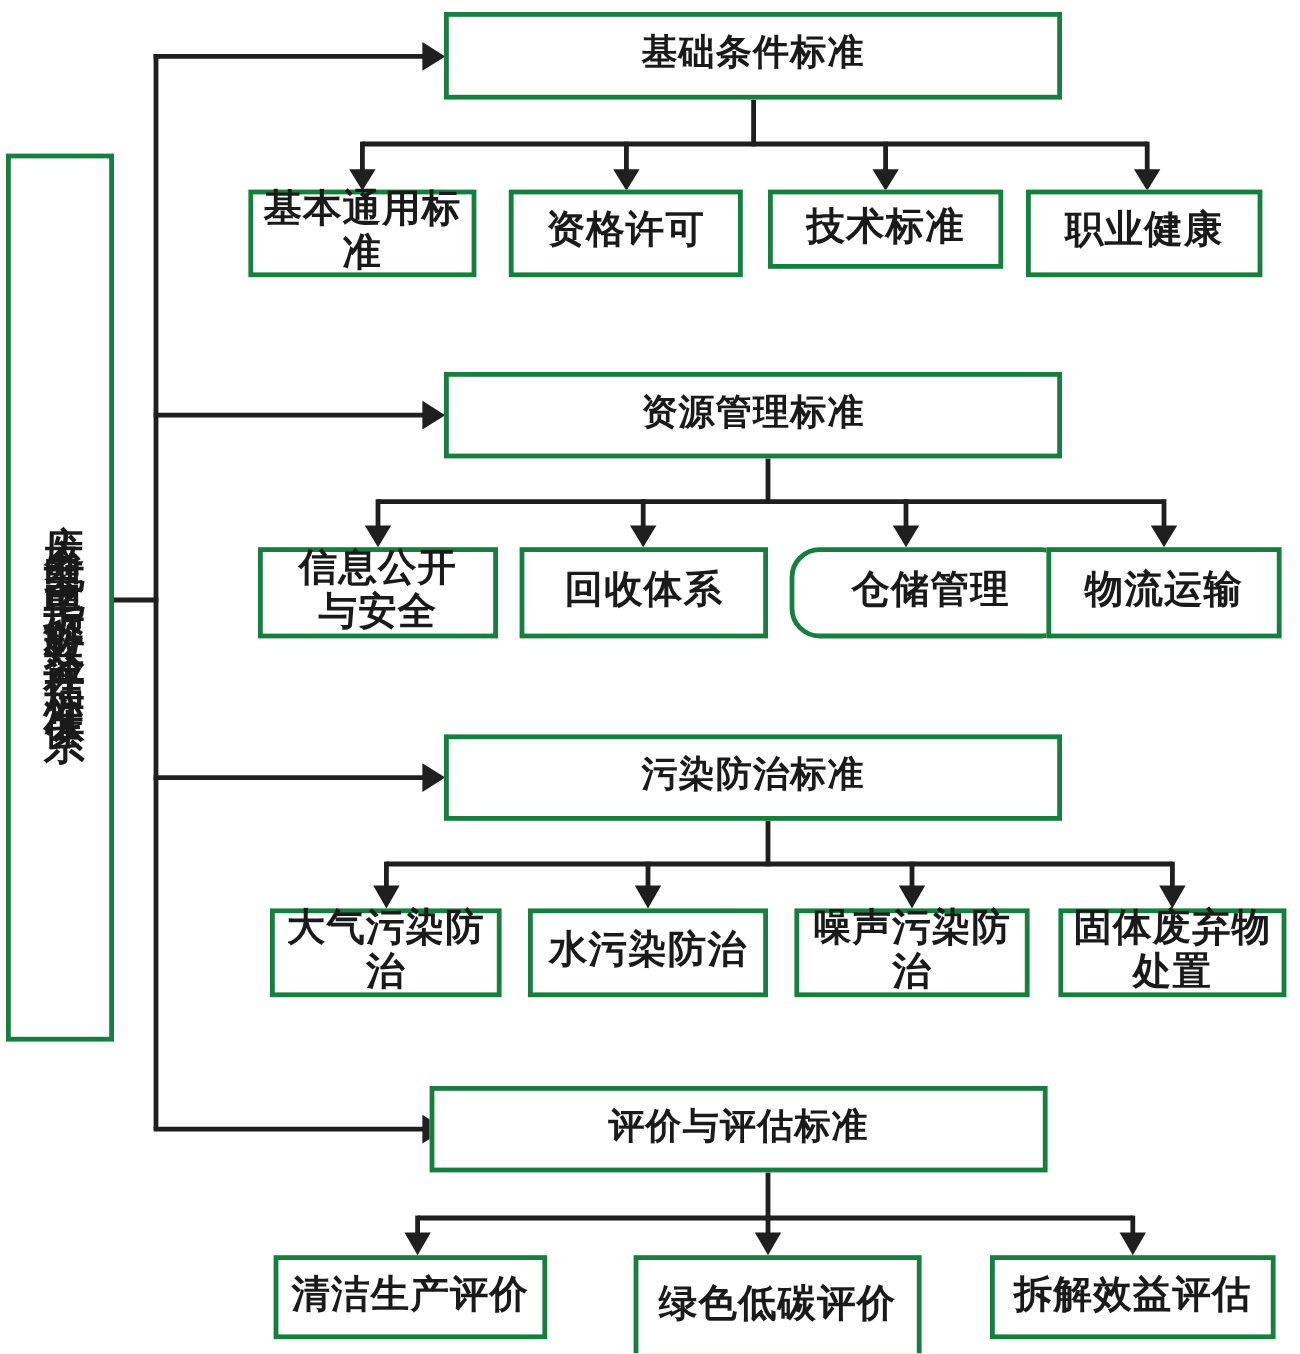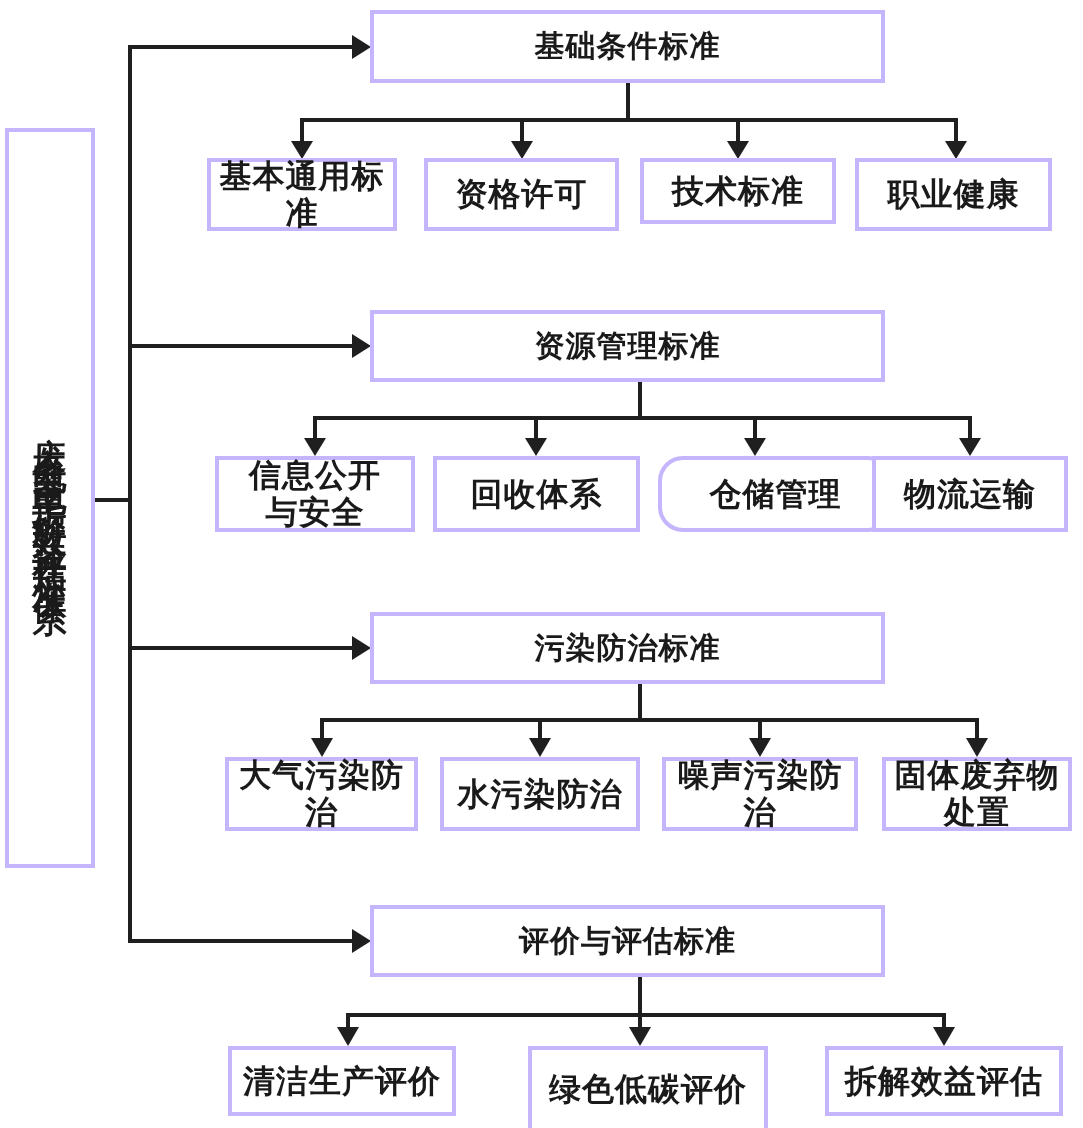--- a/index.html
+++ b/index.html
@@ -18,25 +18,26 @@
   .connectors {
     position: absolute;
     left: 0; top: 0;
     width: 1083px;
     height: 1128px;
   }
   .node {
     position: absolute;
     box-sizing: border-box;
     background: #ffffff;
-    border: 4px solid #c4b5fd;
+    border: 4px solid #15803d;
     display: flex;
     align-items: center;
     justify-content: center;
     color: #1a1a1a;
+    font-family: Liberation Mono, monospace;
   }
   .node .lbl {
     white-space: pre-line;
     text-align: center;
     font-weight: 700;
     line-height: 1.15;
   }
   .main .lbl  { font-size: 30px; letter-spacing: 1px; }
   .child .lbl { font-size: 32px; letter-spacing: 1px; }
   .rootbox .lbl {
@@ -157,21 +158,21 @@
     <span class="lbl">水污染防治</span>
   </div>
   <div class="node child" style="left:662px; top:757px; width:196px; height:74px;">
     <span class="lbl">噪声污染防治</span>
   </div>
   <div class="node child" style="left:882px; top:757px; width:190px; height:74px;">
     <span class="lbl">固体废弃物
 处置</span>
   </div>
 
-  <div class="node main" style="left:370px; top:905px; width:515px; height:72px;">
+  <div class="node main" style="left:358px; top:905px; width:515px; height:72px;">
     <span class="lbl">评价与评估标准</span>
   </div>
   <div class="node child" style="left:228px; top:1046px; width:228px; height:70px;">
     <span class="lbl">清洁生产评价</span>
   </div>
   <div class="node child" style="left:528px; top:1046px; width:240px; height:86px;">
     <span class="lbl">绿色低碳评价</span>
   </div>
   <div class="node child" style="left:825px; top:1046px; width:238px; height:70px;">
     <span class="lbl">拆解效益评估</span>

